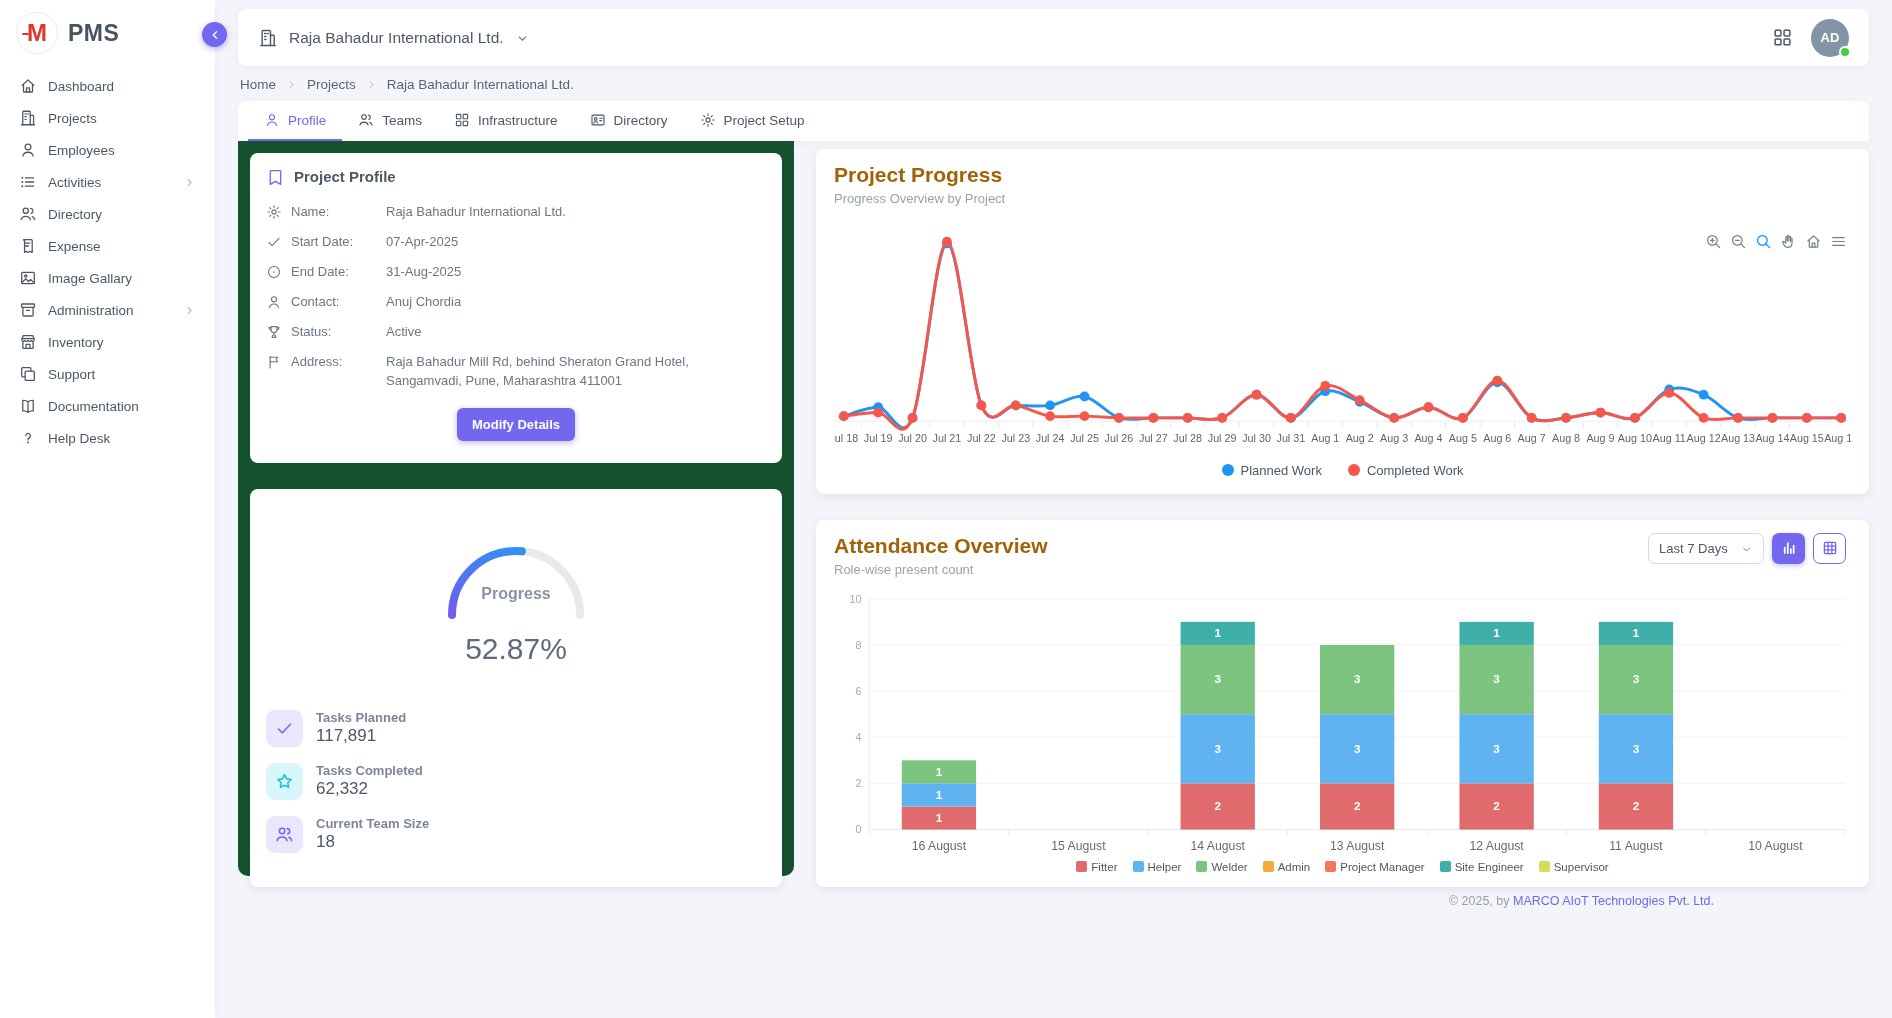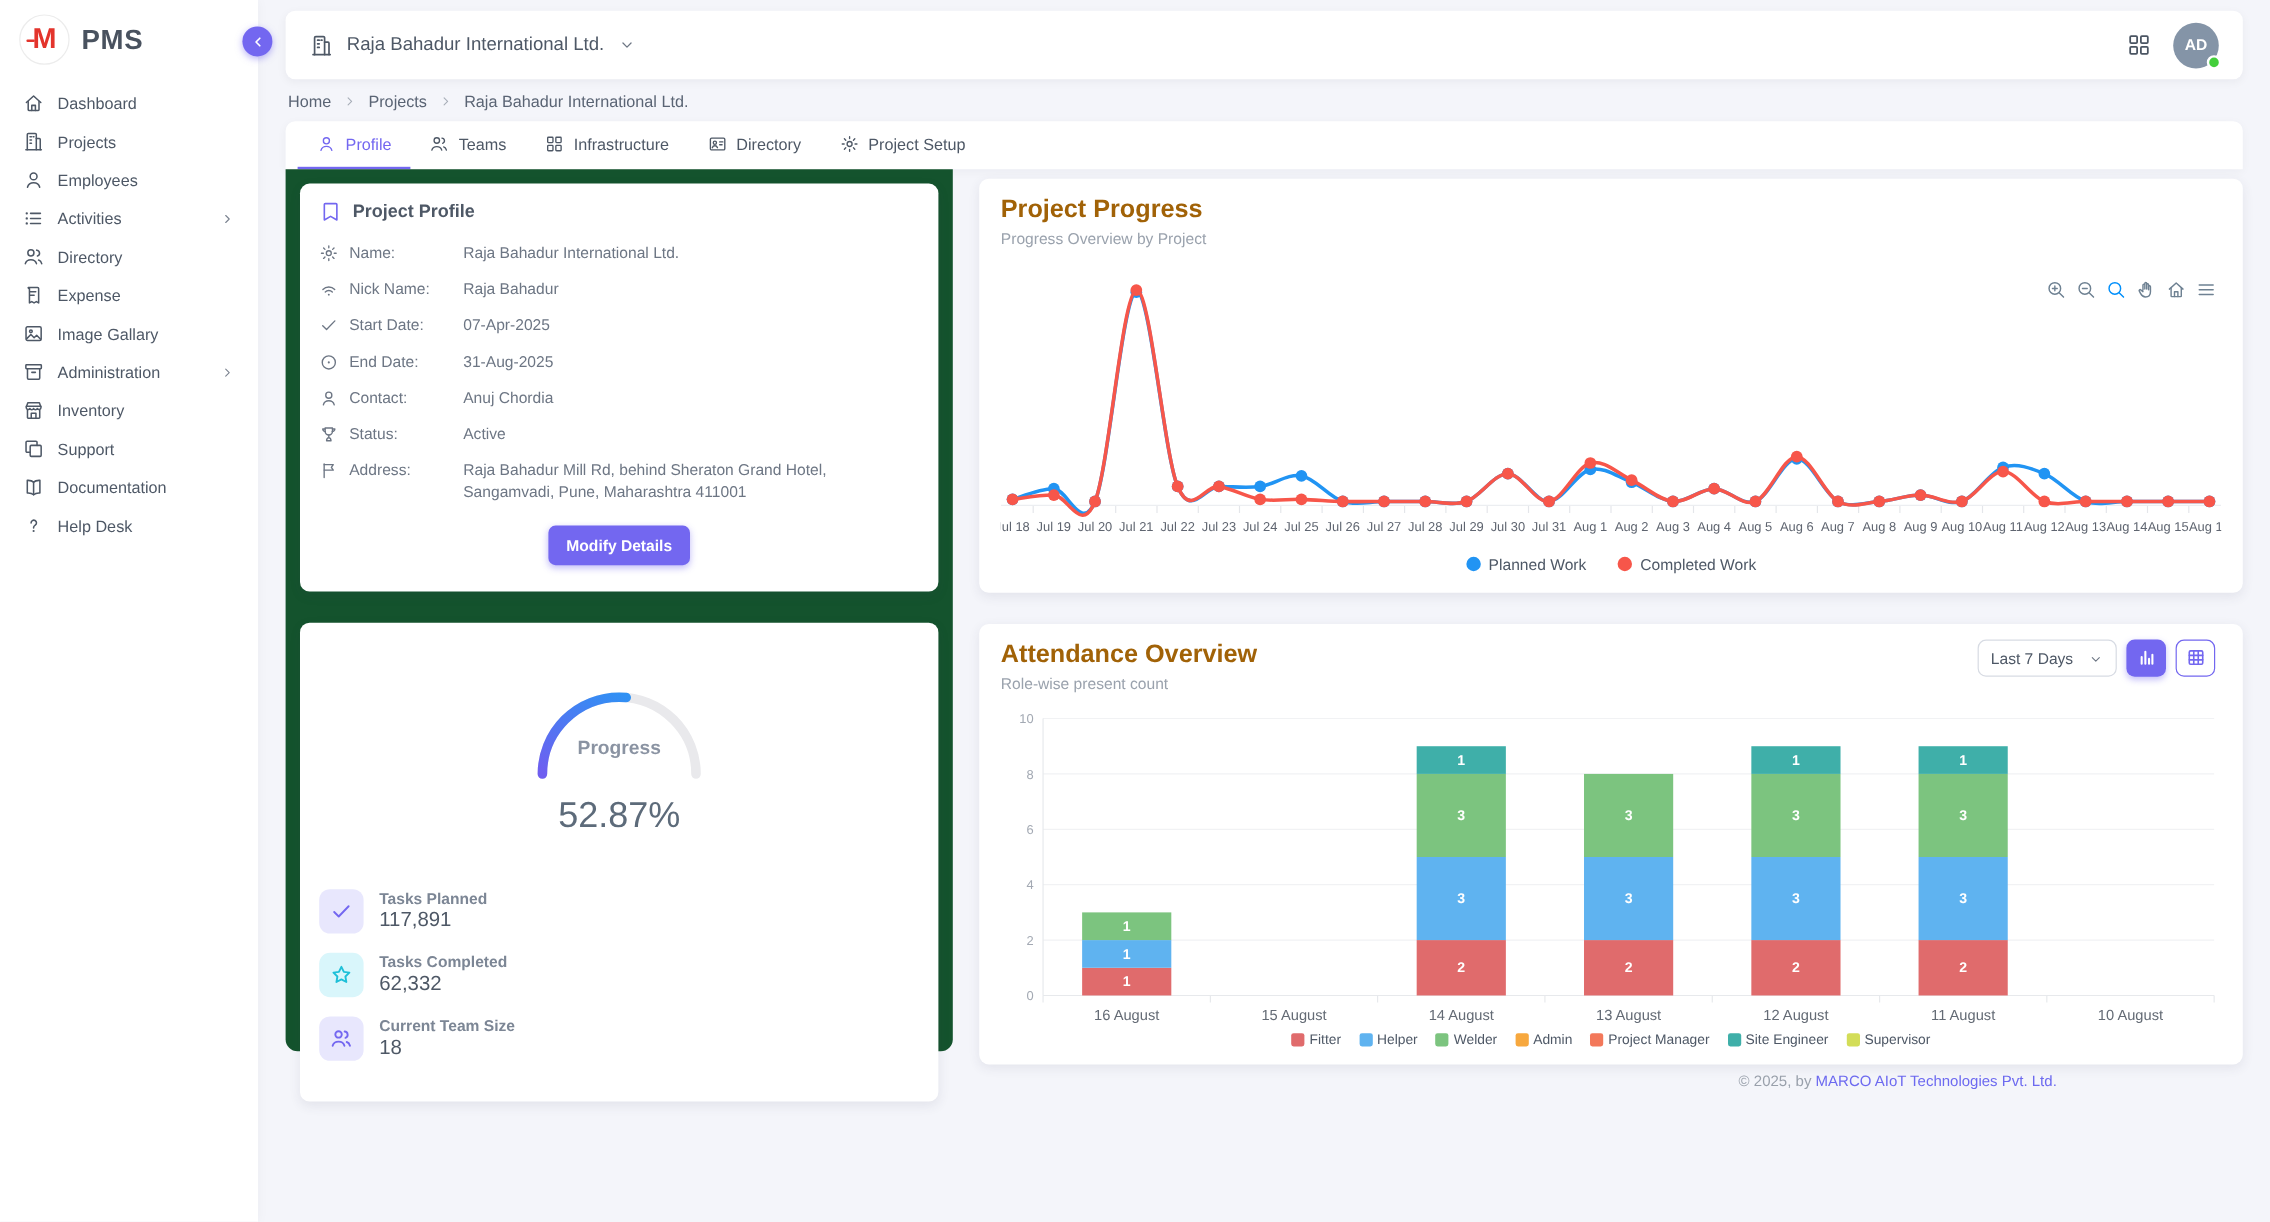--- a/index.html
+++ b/index.html
@@ -296,29 +296,20 @@
           <span>Project Profile</span>
         </div>
         <div class="fields" id="profile-fields">
             <div class="frow">
               <svg class="ic " viewBox="0 0 24 24">
                 <circle cx="12" cy="12" r="3.1"></circle>
                 <path d="M12 2.8v2.4M12 18.8v2.4M2.8 12h2.4M18.8 12h2.4M5.5 5.5l1.7 1.7M16.8 16.8l1.7 1.7M18.5 5.5l-1.7 1.7M7.2 16.8l-1.7 1.7"></path>
               </svg>
               <span class="f-label">Name:</span>
               <span class="f-val">Raja Bahadur International Ltd.</span>
-            </div>
-            <div class="frow">
-              <svg class="ic " viewBox="0 0 24 24">
-                <path d="M4.6 12.4a10.4 10.4 0 0 1 14.8 0"></path>
-                <path d="M7.6 15.4a6.2 6.2 0 0 1 8.8 0"></path>
-                <path d="M12 18.8h.01" style="stroke-width:2.4"></path>
-              </svg>
-              <span class="f-label">Nick Name:</span>
-              <span class="f-val">Raja Bahadur</span>
             </div>
             <div class="frow">
               <svg class="ic " viewBox="0 0 24 24">
                 <path d="M4.4 12.6l4.8 4.8L19.6 6.6"></path>
               </svg>
               <span class="f-label">Start Date:</span>
               <span class="f-val">07-Apr-2025</span>
             </div>
             <div class="frow">
               <svg class="ic " viewBox="0 0 24 24">

